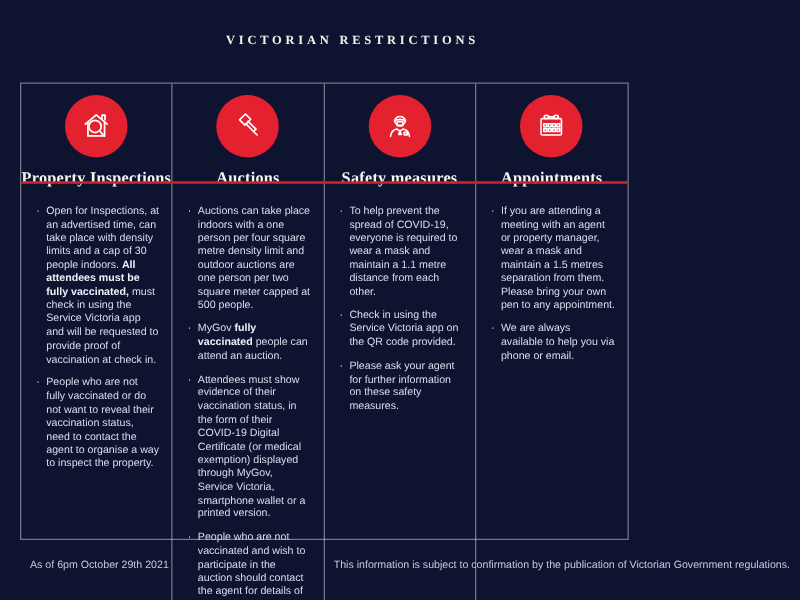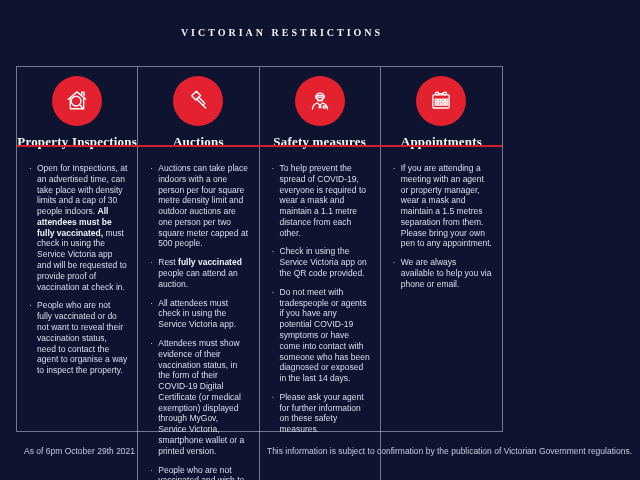--- a/index.html
+++ b/index.html
@@ -110,22 +110,21 @@
     <div class="icon-circle">
       <svg width="28" height="28" viewBox="0 0 24 24" fill="none" stroke="#ffffff" stroke-width="1.2" stroke-linecap="round" stroke-linejoin="round">
         <path d="M6.6 7.6 L10.6 3.6 L14.2 7.2 L10.2 11.2 Z"></path>
         <path d="M12.4 8.6 L17.8 14 L16.2 15.6 L10.8 10.2"></path>
         <path d="M16.2 15.6 L18.6 18"></path>
       </svg>
     </div>
     <div class="col-title">Auctions</div>
     <ul class="bullets">
         <li><span>Auctions can take place indoors with a one person per four square metre density limit and outdoor auctions are one person per two square meter capped at 500 people.</span></li>
-        <li><span>Rest </span><span class="bold">fully vaccinated</span><span> people can attend an auction.</span></li>
-        <li><span>All attendees must check in using the Service Victoria app.</span></li>
+        <li><span>MyGov </span><span class="bold">fully vaccinated</span><span> people can attend an auction.</span></li>
         <li><span>Attendees must show evidence of their vaccination status, in the form of their COVID-19 Digital Certificate (or medical exemption) displayed through MyGov, Service Victoria, smartphone wallet or a printed version.</span></li>
         <li><span>People who are not vaccinated and wish to participate in the auction should contact the agent for details of how they can attend virtually.</span></li>
       </ul>
   </div>
 
   <div class="col">
     <div class="icon-circle">
       <svg width="28" height="28" viewBox="0 0 24 24" fill="none" stroke="#ffffff" stroke-width="1.1" stroke-linecap="round" stroke-linejoin="round">
         <path d="M8.3 8.2 a3.8 3.8 0 0 1 7.4 0"></path>
         <path d="M8.3 8.2 Q12 6.4 15.7 8.2"></path>
@@ -133,21 +132,20 @@
         <rect x="9.9" y="8.8" width="4.2" height="3" rx="0.9"></rect>
         <path d="M5.5 19 Q6 14.6 9.8 13.9 L12 15.4 L14.2 13.9 Q18 14.6 18.5 19"></path>
         <path d="M12 15.4 L11.1 17.6 L12.9 17.6 Z"></path>
         <rect x="14.8" y="16.2" width="2.2" height="1.7"></rect>
       </svg>
     </div>
     <div class="col-title">Safety measures</div>
     <ul class="bullets">
         <li><span>To help prevent the spread of COVID-19, everyone is required to wear a mask and maintain a 1.1 metre distance from each other.</span></li>
         <li><span>Check in using the Service Victoria app on the QR code provided.</span></li>
-        <li><span>Do not meet with tradespeople or agents if you have any potential COVID-19 symptoms or have come into contact with someone who has been diagnosed or exposed in the last 14 days.</span></li>
         <li><span>Please ask your agent for further information on these safety measures.</span></li>
       </ul>
   </div>
 
   <div class="col">
     <div class="icon-circle">
       <svg width="28" height="28" viewBox="0 0 24 24" fill="none" stroke="#ffffff" stroke-width="1.1" stroke-linecap="round" stroke-linejoin="round">
         <rect x="5" y="6.8" width="14" height="11.2" rx="0.8"></rect>
         <ellipse cx="8.7" cy="5.6" rx="1.5" ry="1.1"></ellipse>
         <ellipse cx="15.3" cy="5.6" rx="1.5" ry="1.1"></ellipse>

